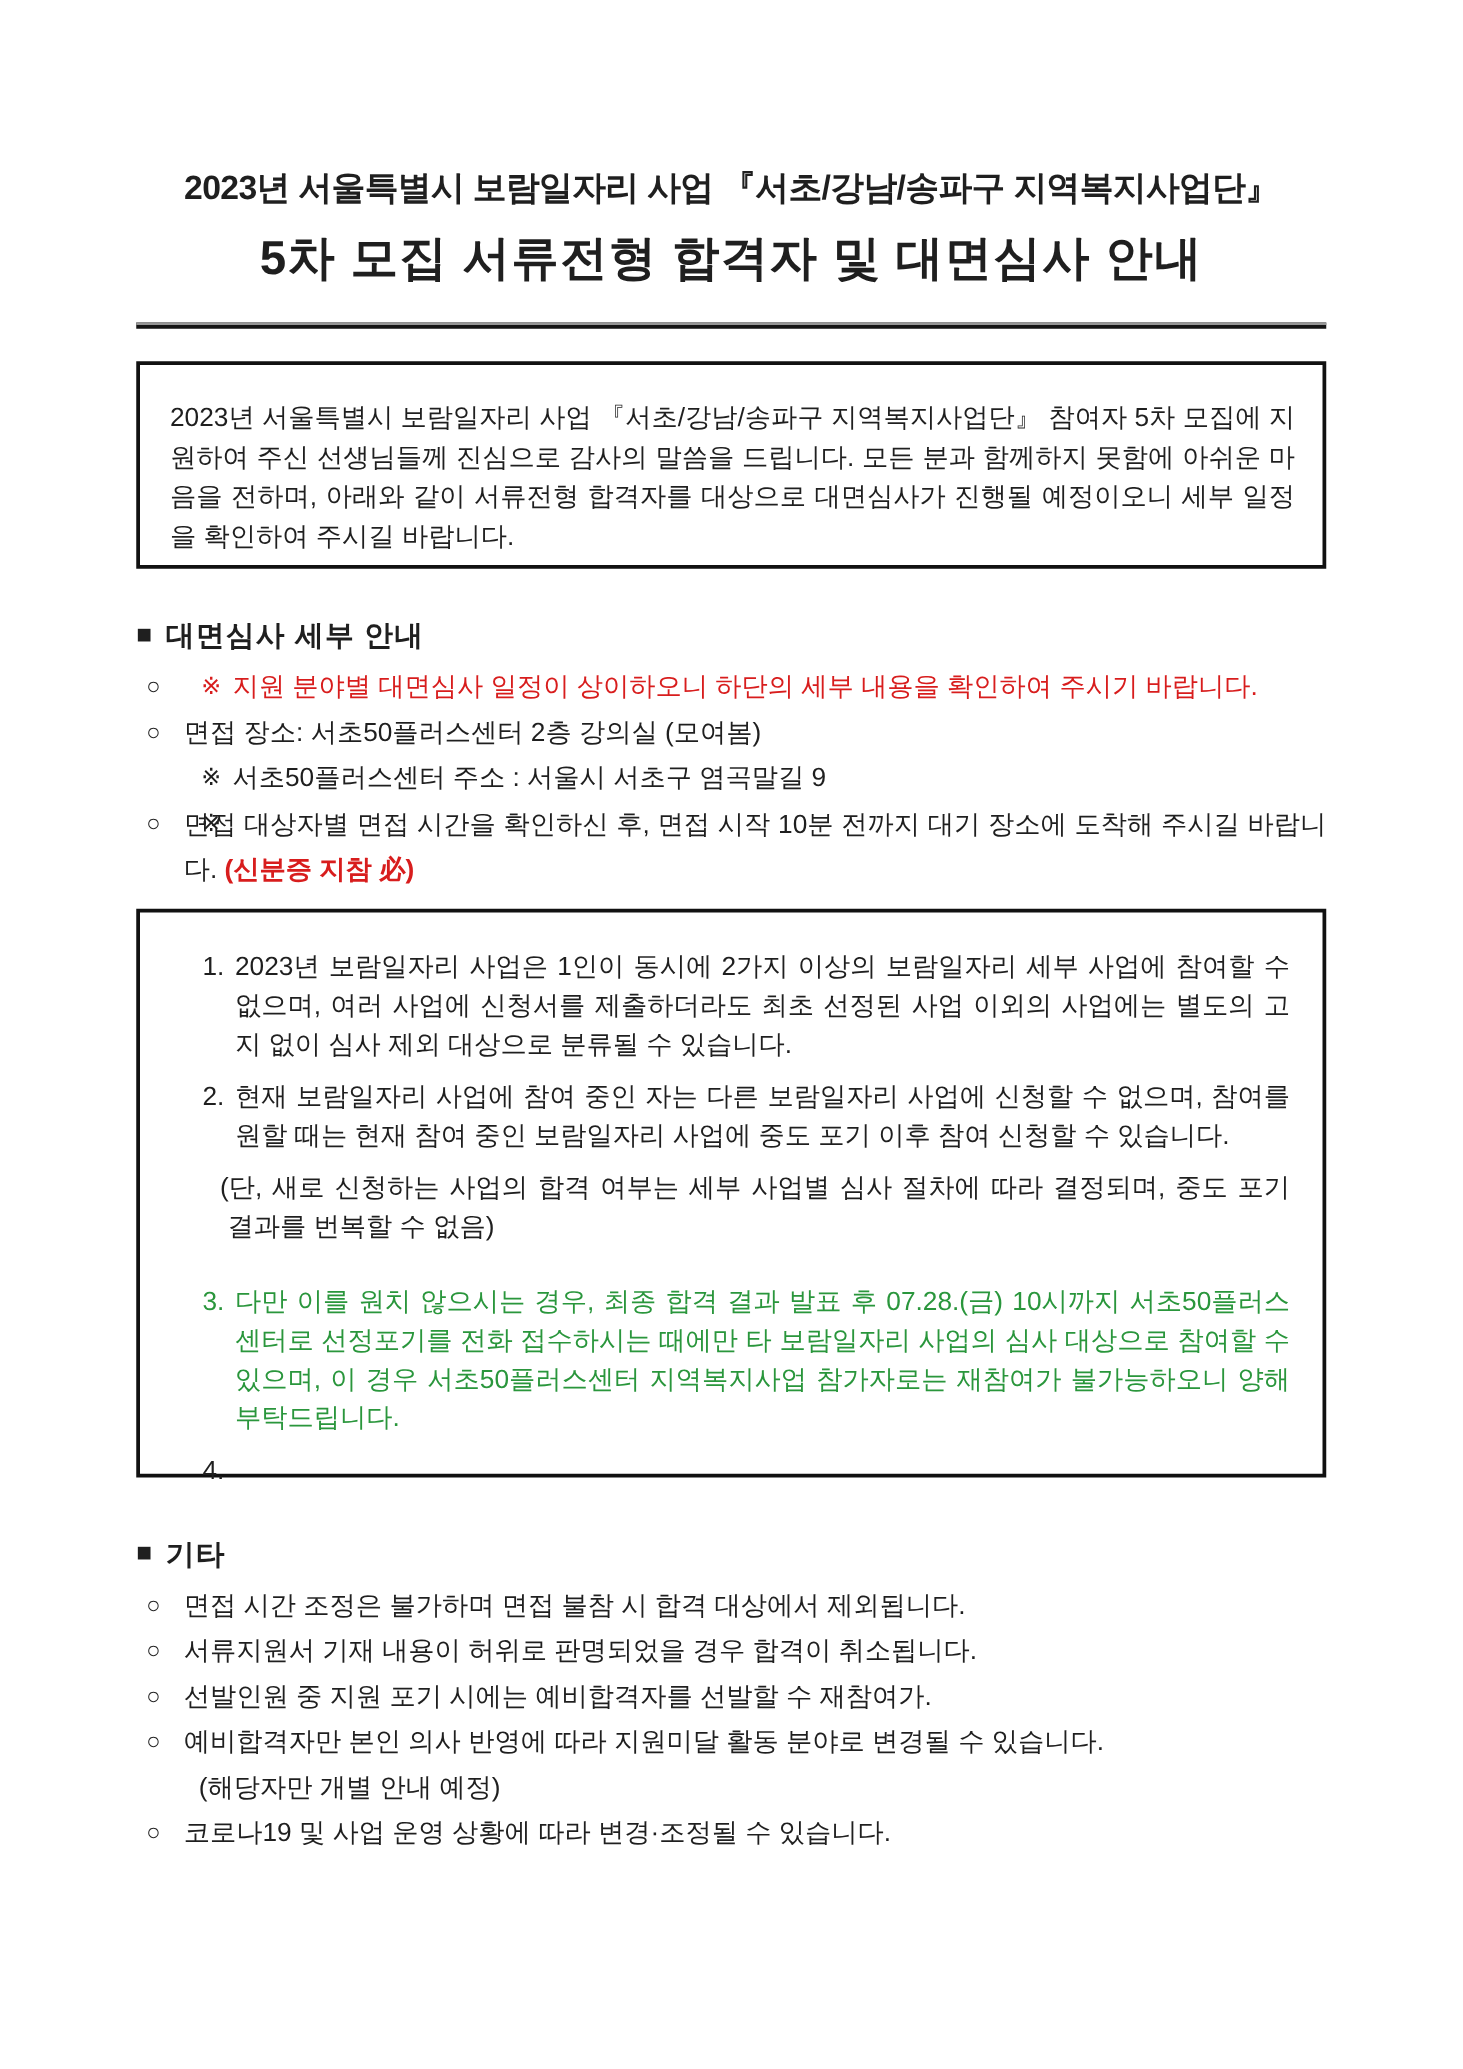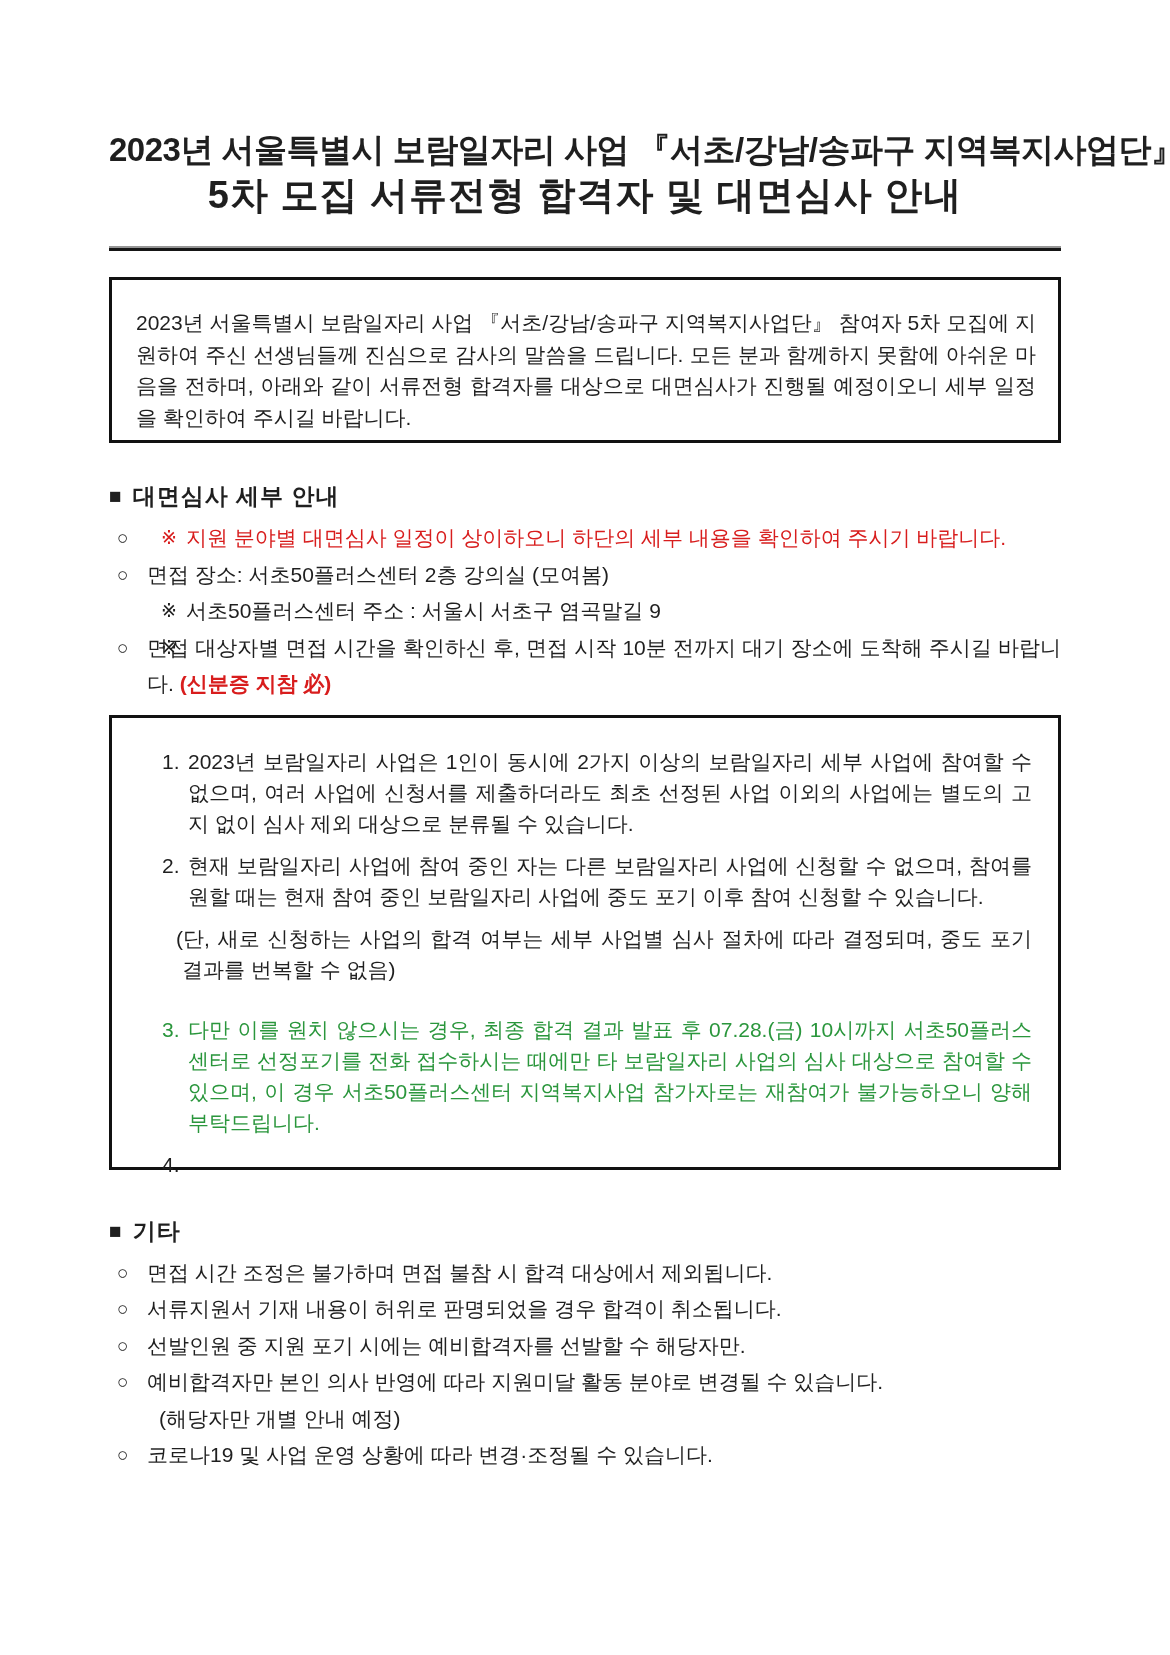--- a/index.html
+++ b/index.html
@@ -6,26 +6,26 @@
   body{
     width:1170px;height:1655px;background:#ffffff;
     font-family:"Liberation Sans","DejaVu Sans",sans-serif;
     color:var(--text,#1f1f1f);
     -webkit-font-smoothing:antialiased;
   }
   .page{width:952px;margin:0 auto;padding-top:130px;}
 
   
   .title1{
-    text-align:center;font-weight:bold;font-size:33px;line-height:40px;
+    text-align:center;font-weight:bold;font-size:27px;line-height:40px;
     letter-spacing:-0.5px;white-space:nowrap;
   }
   .title2{
     text-align:center;font-weight:bold;font-size:38px;line-height:50px;
-    letter-spacing:1px;white-space:nowrap;
+    letter-spacing:1px;margin-top:12px;white-space:nowrap;
   }
   .rule{margin-top:26px;height:3px;background:#151515;border-top:2px solid #969696;}
 
   
   .box{border:3px solid #111;}
   .intro-box{margin-top:26px;padding:27px 22px 7px 24px;}
   .intro-box p{
     margin:0;font-size:21px;line-height:31.5px;text-align:justify;
     word-break:break-all;
   }
@@ -129,21 +129,21 @@
     <div class="bullet">
       <span class="mk">○</span>
       <span>면접 시간 조정은 불가하며 면접 불참 시 합격 대상에서 제외됩니다.</span>
     </div>
     <div class="bullet">
       <span class="mk">○</span>
       <span>서류지원서 기재 내용이 허위로 판명되었을 경우 합격이 취소됩니다.</span>
     </div>
     <div class="bullet">
       <span class="mk">○</span>
-      <span>선발인원 중 지원 포기 시에는 예비합격자를 선발할 수 해당자만.</span>
+      <span>선발인원 중 지원 포기 시에는 예비합격자를 선발할 수 재참여가.</span>
     </div>
     <div class="bullet">
       <span class="mk">○</span>
       <span>예비합격자만 본인 의사 반영에 따라 지원미달 활동 분야로 변경될 수 있습니다.</span>
     </div>
     <div class="sub">(해당자만 개별 안내 예정)</div>
     <div class="bullet">
       <span class="mk">○</span>
       <span>코로나19 및 사업 운영 상황에 따라 변경·조정될 수 있습니다.</span>
     </div>

